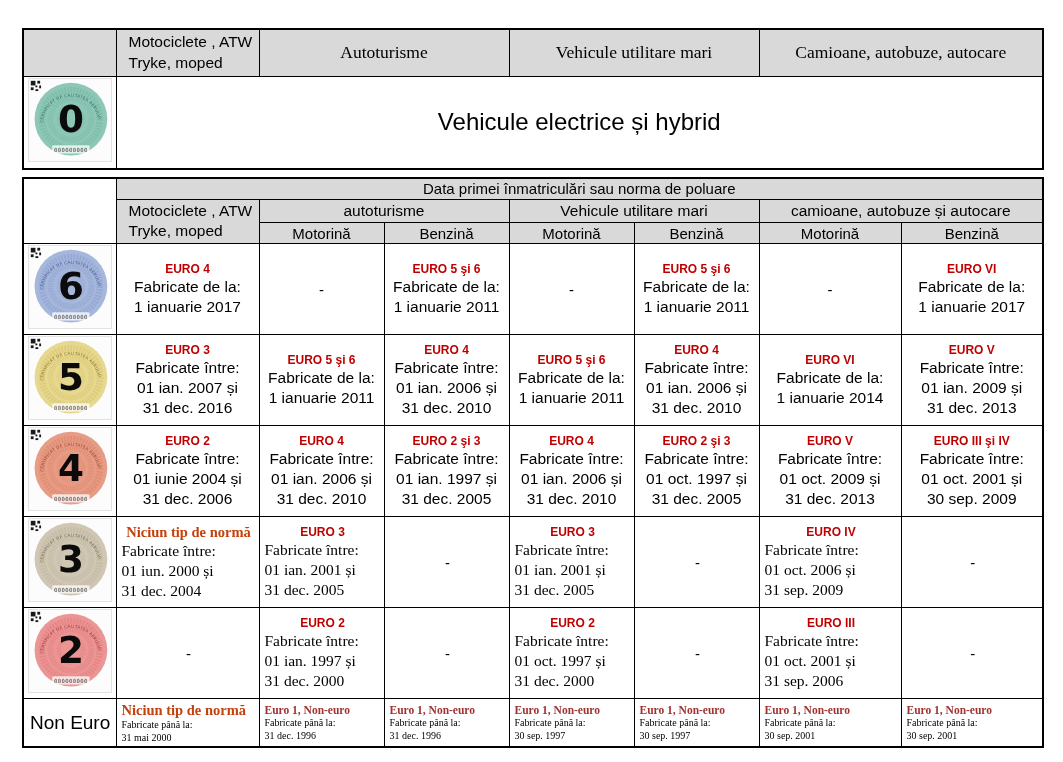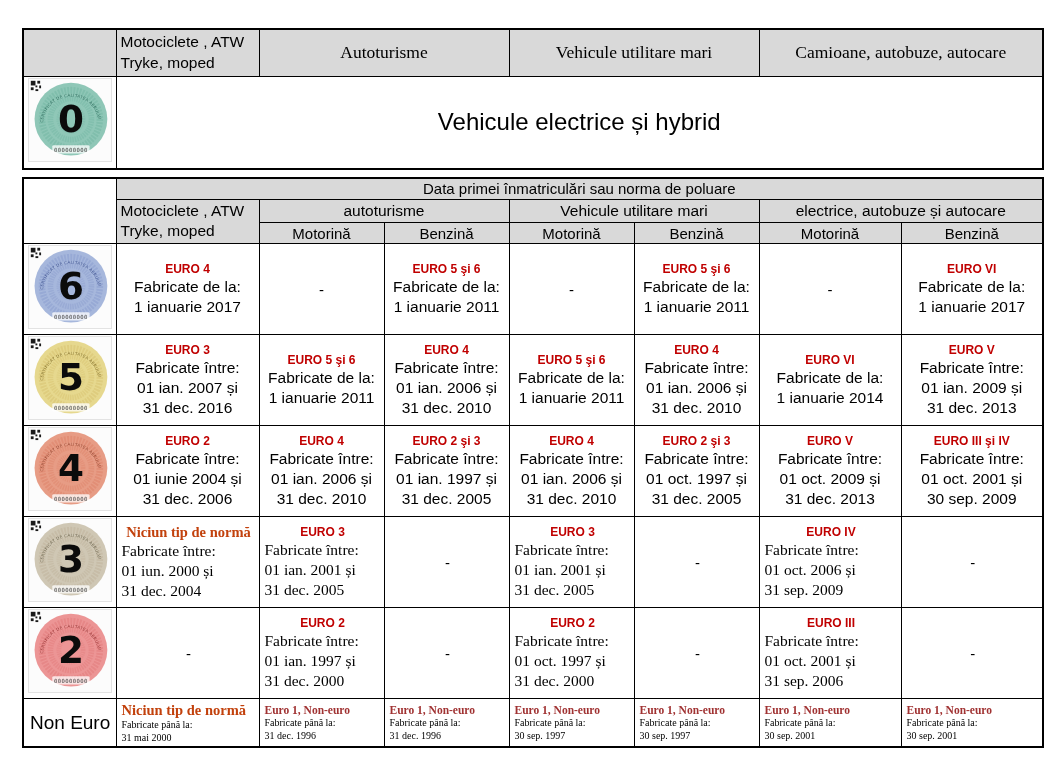--- a/index.html
+++ b/index.html
@@ -2,21 +2,21 @@
 <html><head>
 <meta charset="utf-8">
 <style>
   html,body{margin:0;padding:0;background:#fff;}
   body{width:1063px;height:762px;font-family:"Liberation Sans",sans-serif;color:#000;}
   .page{padding:28px 0 0 22px;}
   table{border-collapse:collapse;table-layout:fixed;width:1020px;}
   .tbl{border:2px solid #000;}
   td{border:1px solid #000;overflow:hidden;}
   .hdr{background:#d9d9d9;text-align:center;vertical-align:middle;}
-  .hdr.left{text-align:left;padding-left:4px;font-size:15.5px;line-height:1.35;}
+  .hdr.left{text-align:left;padding-left:12px;font-size:15.5px;line-height:1.35;}
   .serifbig{font-family:"Liberation Serif",serif;font-size:17.5px;}
   tr.toprow{height:47px;}
   tr.electricrow{height:93px;}
   td.electric-cell{text-align:center;vertical-align:middle;font-size:24px;background:#fff;}
   .maintbl{margin-top:7px;}
   tr.title-row{height:21px;}
   td.title{font-size:15px;}
   tr.group-row{height:22px;}
   td.group{font-size:15.5px;}
   tr.fuel-row{height:14px;}
@@ -107,21 +107,21 @@
       <td class="corner-empty" rowspan="3"></td>
       <td class="hdr title" colspan="7">Data primei înmatriculări sau norma de poluare</td>
     </tr>
     <tr class="group-row">
       <td class="hdr left" rowspan="2">
         <div>Motociclete , ATW</div>
         <div>Tryke, moped</div>
       </td>
       <td class="hdr group" colspan="2">autoturisme</td>
       <td class="hdr group" colspan="2">Vehicule utilitare mari</td>
-      <td class="hdr group" colspan="2">electrice, autobuze și autocare</td>
+      <td class="hdr group" colspan="2">camioane, autobuze și autocare</td>
     </tr>
     <tr class="fuel-row">
       <td class="hdr fuel">Motorină</td>
       <td class="hdr fuel">Benzină</td>
       <td class="hdr fuel">Motorină</td>
       <td class="hdr fuel">Benzină</td>
       <td class="hdr fuel">Motorină</td>
       <td class="hdr fuel">Benzină</td>
     </tr>
     </tbody>

